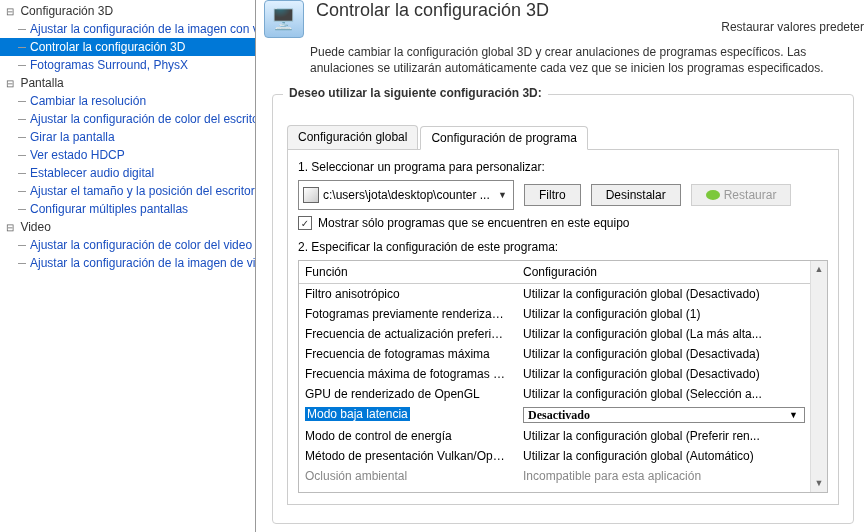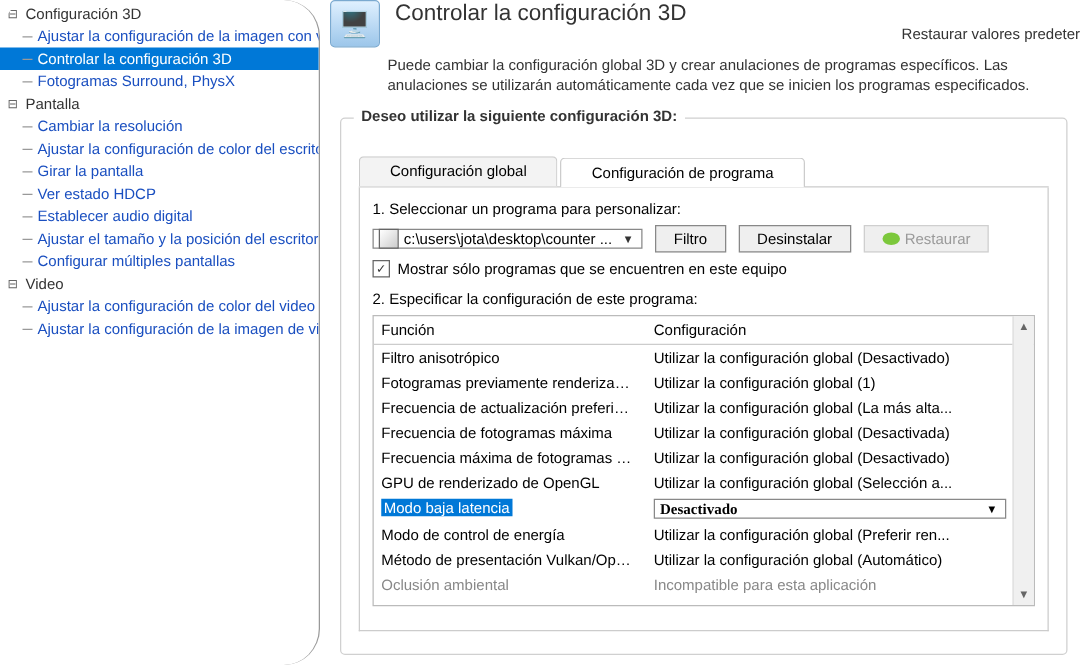--- a/index.html
+++ b/index.html
@@ -1,20 +1,20 @@
 <!DOCTYPE html>
 <html><head>
 <meta charset="utf-8">
 <style>
 * { box-sizing: border-box; margin: 0; padding: 0; }
 body { font-family: "Segoe UI", Tahoma, sans-serif; font-size: 12px; color: #000; background: #fff; overflow: hidden; }
 .app { display: flex; width: 864px; height: 532px; }
 
 
-.tree-panel { width: 256px; height: 100%; border-right: 1px solid #999; background: #fff; padding-top: 2px; overflow: hidden; border-radius: 29px; }
+.tree-panel { width: 256px; height: 100%; border-right: 1px solid #999; background: #fff; padding-top: 2px; overflow: hidden; }
 .tree-group-label { padding: 2px 4px 2px 6px; color: #333; user-select: none; display: flex; align-items: center; gap: 2px; }
 .tree-item { padding: 2px 4px 2px 30px; color: #1a4fc0; cursor: pointer; white-space: nowrap; overflow: hidden; }
 .tree-item.selected { background: #0078d7; color: #fff; }
 .dash { position: relative; }
 .dash::before { content: ""; position: absolute; left: 18px; top: 9px; width: 8px; height: 1px; background: #999; }
 .tree-group-label::before { content: "⊟"; font-size: 10px; color: #666; margin-right: 4px; }
 
 
 .main-panel { flex: 1; height: 100%; background: #fff; position: relative; padding: 0; }
 .header-row { display: flex; align-items: flex-start; padding: 0 8px 6px 8px; position: relative; }
@@ -22,27 +22,27 @@
 .header-icon span { font-size: 20px; }
 .header-title { font-size: 18px; font-weight: 400; color: #333; }
 .restore-link { position: absolute; right: 0px; top: 20px; color: #333; font-size: 12px; white-space: nowrap; }
 
 .description { padding: 0 10px 0 54px; color: #333; font-size: 12px; line-height: 1.35; white-space: normal; }
 
 .group-box { margin: 18px 10px 0 16px; border: 1px solid #d0d0d0; border-radius: 4px; position: relative; padding: 16px 14px 14px 14px; height: 430px; }
 .group-title { position: absolute; top: -9px; left: 10px; background: #fff; padding: 0 6px; font-weight: 700; color: #333; font-size: 12px; }
 
 .tabs { display: flex; border-bottom: 1px solid #ccc; margin-top: 14px; }
-.tab { padding: 4px 24px; border: 1px solid #ccc; border-bottom: none; background: #f3f3f3; margin-right: 2px; cursor: pointer; border-top-left-radius: 4px; border-top-right-radius: 4px; font-size: 12px; }
+.tab { padding: 4px 10px; border: 1px solid #ccc; border-bottom: none; background: #f3f3f3; margin-right: 2px; cursor: pointer; border-top-left-radius: 4px; border-top-right-radius: 4px; font-size: 12px; }
 .tab.active { background: #fff; position: relative; top: 1px; border-bottom: 1px solid #fff; }
 .tab-body { border: 1px solid #ccc; border-top: none; padding: 10px 10px 10px 10px; height: 355px; }
 
 .step-label { margin-bottom: 6px; }
 .row-select { display: flex; gap: 10px; align-items: center; margin-bottom: 6px; }
-.prog-combo { display: flex; align-items: center; border: 1px solid #888; height: 16px; width: 216px; background: #fff; cursor: pointer; }
+.prog-combo { display: flex; align-items: center; border: 1px solid #888; height: 30px; width: 216px; background: #fff; cursor: pointer; }
 .prog-combo .ico { width: 16px; height: 16px; border: 1px solid #666; margin: 0 4px; background: linear-gradient(135deg,#fff,#ccc); }
 .prog-combo .txt { flex: 1; white-space: nowrap; overflow: hidden; text-overflow: ellipsis; }
 .prog-combo .chev { padding: 0 6px; color: #333; font-size: 9px; }
 
 .btn { border: 1px solid #888; background: #efefef; padding: 2px 14px; height: 22px; cursor: pointer; font-family: inherit; font-size: 12px; }
 .btn.restore { color: #9a9a9a; border-color: #cfcfcf; display: flex; align-items: center; gap: 4px; cursor: default; }
 .nv-eye { width: 14px; height: 10px; border-radius: 50%; background: #7cc83c; display: inline-block; }
 
 .check-row { display: flex; align-items: center; gap: 6px; margin: 4px 0 10px 0; }
 .chk { width: 14px; height: 14px; border: 1px solid #666; display: inline-flex; align-items: center; justify-content: center; font-size: 10px; color: #333; background: #fff; }

